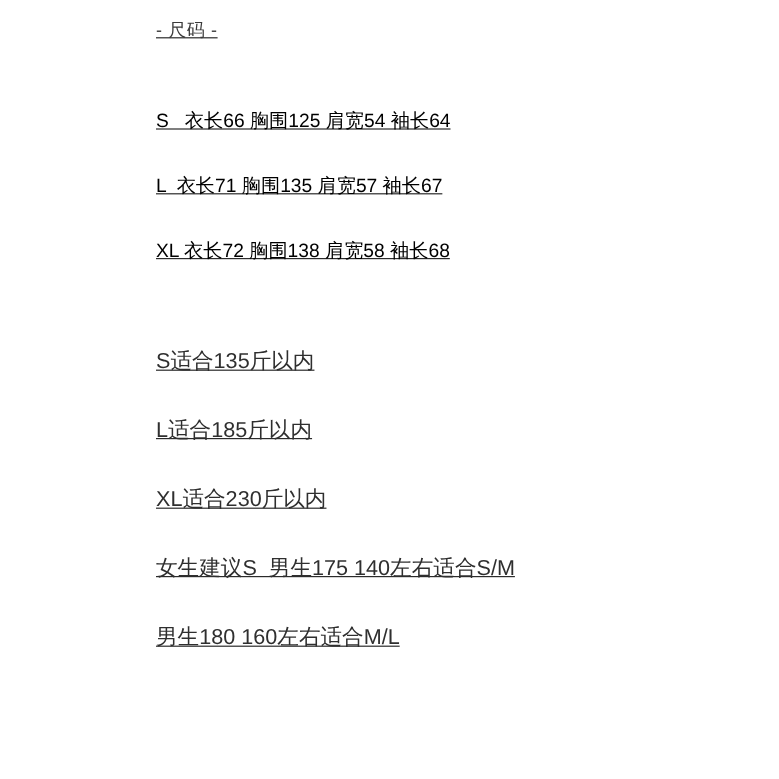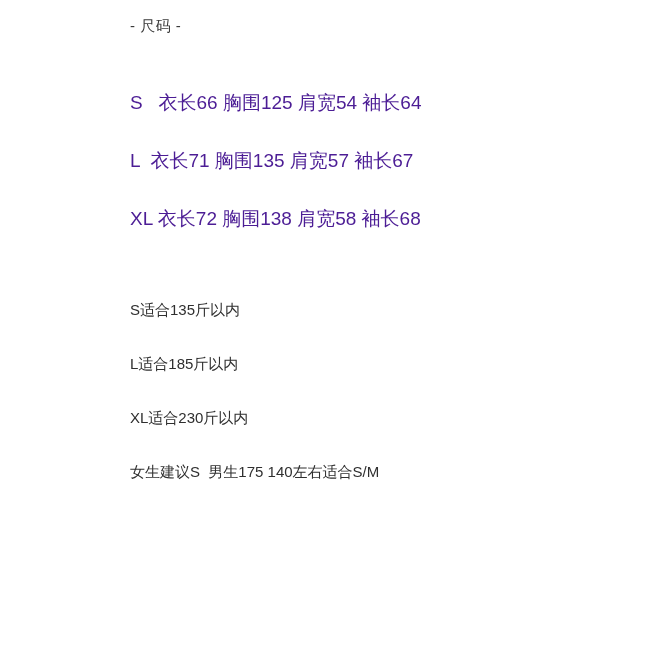--- a/index.html
+++ b/index.html
@@ -18,47 +18,48 @@
     position: relative;
     width: 649px;
     height: 649px;
     box-sizing: border-box;
   }
   .content {
     position: absolute;
     left: 130px;
     top: 0;
     width: 500px;
+    text-decoration: underline;
   }
   .heading {
     font-size: 15px;
     line-height: 1.2;
     color: #3a3a3a;
     margin-top: 17px;
     margin-bottom: 0;
     letter-spacing: 0.5px;
   }
   .spec-block {
     margin-top: 57px;
   }
   .spec-line {
-    font-size: 19px;
+    font-size: 16px;
     line-height: 1.2;
-    color: #4c1d95;
+    color: #000000;
     margin-bottom: 35px;
     white-space: pre;
   }
   .spec-line:last-child {
     margin-bottom: 12px;
   }
   .fit-block {
     margin-top: 71px;
   }
   .fit-line {
-    font-size: 15px;
+    font-size: 18px;
     line-height: 1.2;
     color: #2f2f2f;
     margin-bottom: 36px;
     white-space: pre;
   }
   .fit-line:last-child {
     margin-bottom: 0;
   }
 </style>
 </head>
@@ -73,16 +74,17 @@
       <div class="spec-line">S   衣长66 胸围125 肩宽54 袖长64</div>
       <div class="spec-line">L  衣长71 胸围135 肩宽57 袖长67</div>
       <div class="spec-line">XL 衣长72 胸围138 肩宽58 袖长68</div>
     </div>
 
     <div class="fit-block">
       <div class="fit-line">S适合135斤以内</div>
       <div class="fit-line">L适合185斤以内</div>
       <div class="fit-line">XL适合230斤以内</div>
       <div class="fit-line">女生建议S  男生175 140左右适合S/M</div>
+      <div class="fit-line">男生180 160左右适合M/L</div>
     </div>
 
   </div>
 </div>
 
 </body></html>

